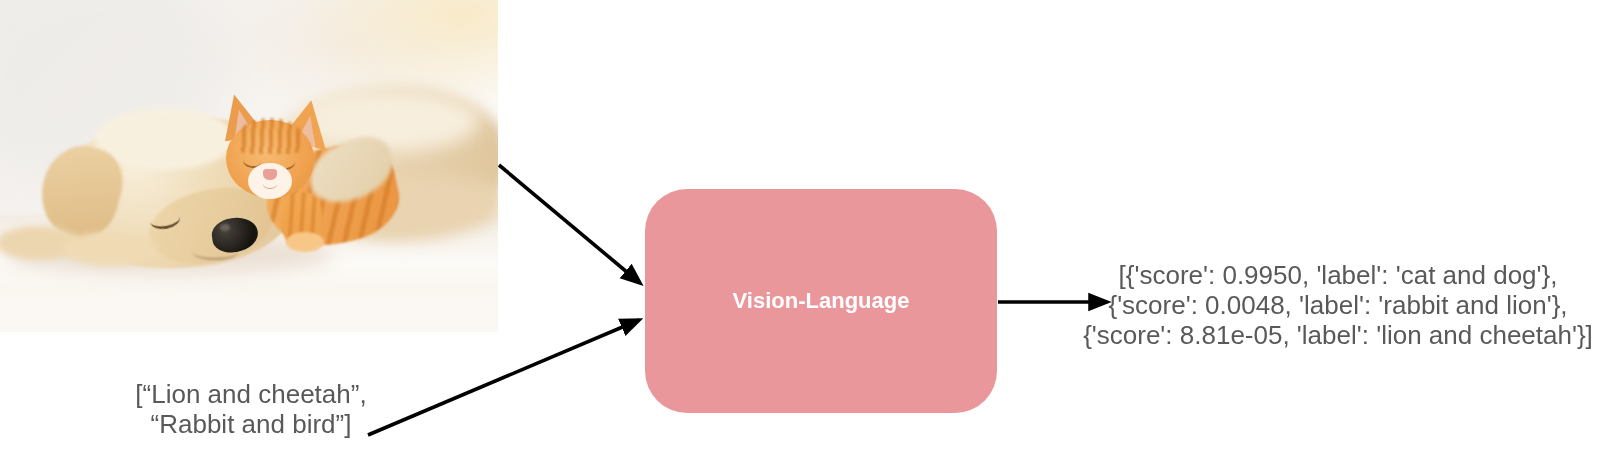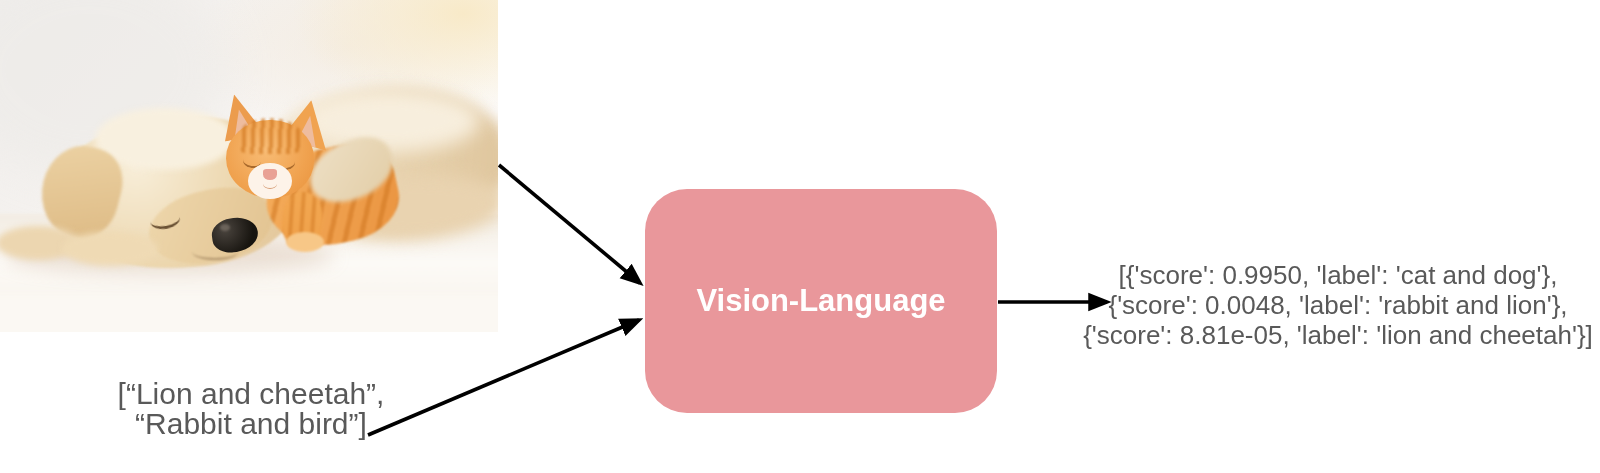--- a/index.html
+++ b/index.html
@@ -62,29 +62,29 @@
   .ph-kit-eyeL { left:243px; top:154px; width:18px; height:12px; border-bottom:2.5px solid #a96a2c; border-radius:50%; transform:rotate(8deg); }
   .ph-kit-eyeR { left:277px; top:156px; width:18px; height:12px; border-bottom:2.5px solid #a96a2c; border-radius:50%; transform:rotate(-8deg); }
   .ph-kit-muzzle { left:248px; top:163px; width:44px; height:36px; background:#fdf3e9; border-radius:50%; filter:blur(.5px); }
   .ph-kit-nose { left:263px; top:169px; width:14px; height:11px; background:#e9a195; border-radius:30% 30% 60% 60%; }
   .ph-kit-mouth { left:263px; top:179px; width:14px; height:9px; border-bottom:1.5px solid #d69e77; border-radius:50%; }
   .ph-blanket-front { left:-8px; right:-8px; bottom:-10px; height:48px; background:#fbf8f3; filter:blur(3px); }
 
   
   .input-text {
     position:absolute; left:51px; top:379px; width:400px; text-align:center;
-    font-size:30px; line-height:30px; color:var(--gray,#595959); white-space:nowrap;
+    font-size:26px; line-height:30px; color:var(--gray,#595959); white-space:nowrap;
   }
   .model-box {
     position:absolute; left:645px; top:189px; width:352px; height:224px; border-radius:42px;
     background:var(--pink,#E9979B); display:flex; align-items:center; justify-content:center;
   }
   .model-box .label {
     text-align:left; color:var(--pink-text,#ffffff); font-weight:bold;
-    font-size:31px; line-height:38px;
+    font-size:22px; line-height:38px;
   }
   .output-text {
     position:absolute; left:1038px; top:260px; width:600px; text-align:center;
     font-size:26px; line-height:30px; color:var(--gray,#595959); white-space:nowrap;
   }
   .output-text .b { font-weight:normal; }
 
   .arrows { position:absolute; left:0; top:0; width:1600px; height:473px; pointer-events:none; }
 </style>
 </head>

